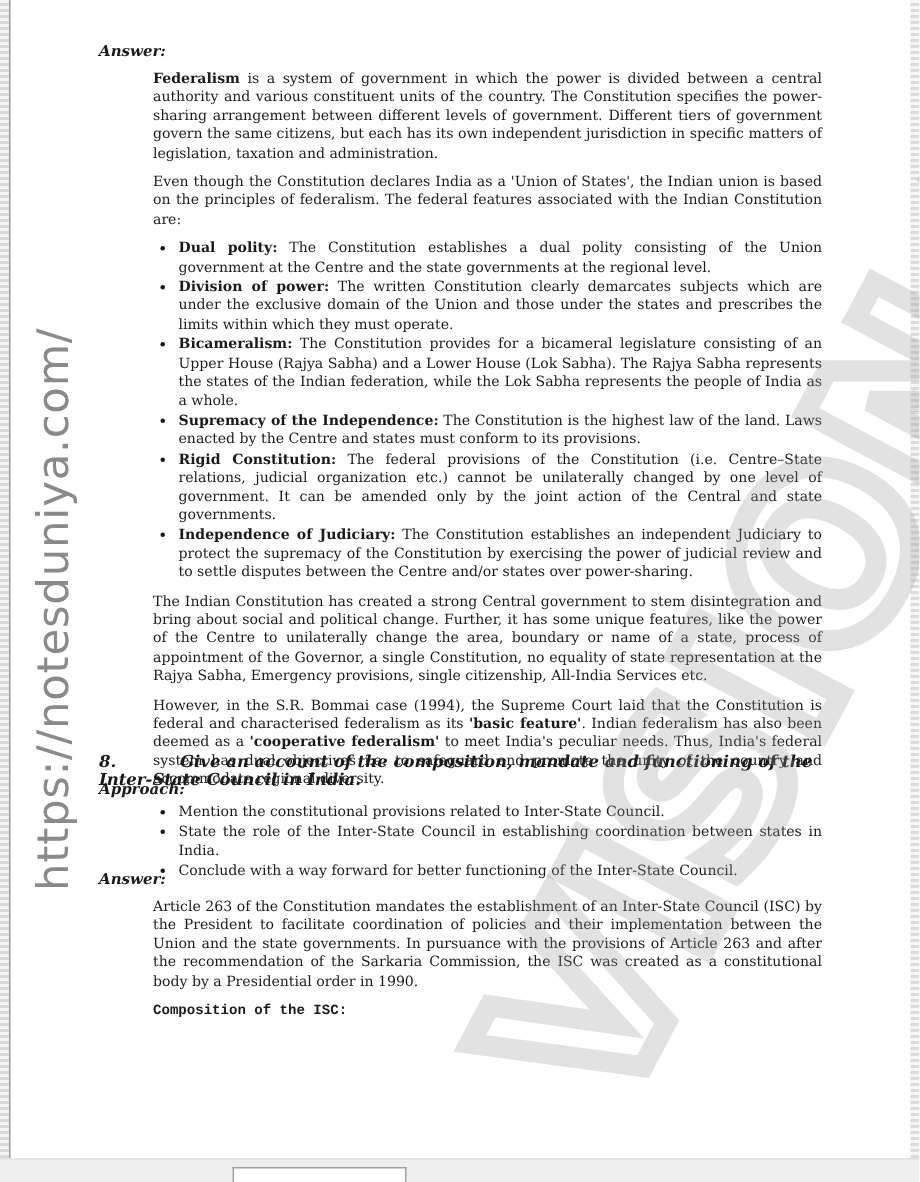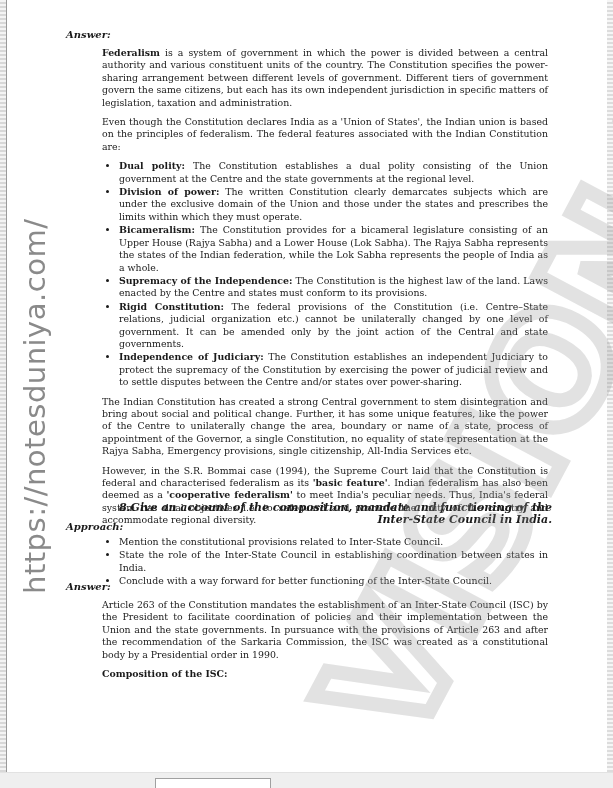--- a/index.html
+++ b/index.html
@@ -29,29 +29,29 @@
     transform: rotate(-62deg);
     font-family: "DejaVu Sans", "Liberation Sans", sans-serif;
     font-weight: bold; font-size: 150px; color: transparent;
     -webkit-text-stroke: 14px rgba(150,150,150,0.28);
     white-space: nowrap; pointer-events: none; z-index: 5;
   }
   .page {
     position: absolute; left: 62px; top: 0; width: 486px;
     font-size: 9.4px; line-height: 12.4px;
   }
-  .hdr { font-style: italic; font-weight: bold; font-size: 10px; margin: 0; position: absolute; text-align: right; }
+  .hdr { font-style: italic; font-weight: bold; font-size: 10px; margin: 0; position: absolute; }
   .block { position: absolute; left: 40px; width: 446px; text-align: justify; }
   .block p { margin: 0 0 7px 0; }
   .block ul { margin: 0 0 7px 0; padding-left: 17px; }
   .block li { margin: 0 0 1px 0; }
   b { font-weight: bold; }
   .q-num { display: inline-block; width: 54px; font-style: italic; font-weight: bold; }
   .q-text { font-style: italic; font-weight: bold; }
-  .sub-hdr { font-weight: bold; }
+  .sub-hdr { font-weight: bold; font-family: Liberation Mono, monospace; }
   .bottom-bar {
     position: absolute; left: 0; top: 772px; width: 613px; height: 16px;
     background: #efefef; border-top: 1px solid #e2e2e2;
   }
   .page-box {
     position: absolute; left: 155px; top: 5px; width: 114px; height: 11px;
     background: #ffffff; border: 1px solid #a0a0a0; border-bottom: none;
   }
 </style>
 </head>

